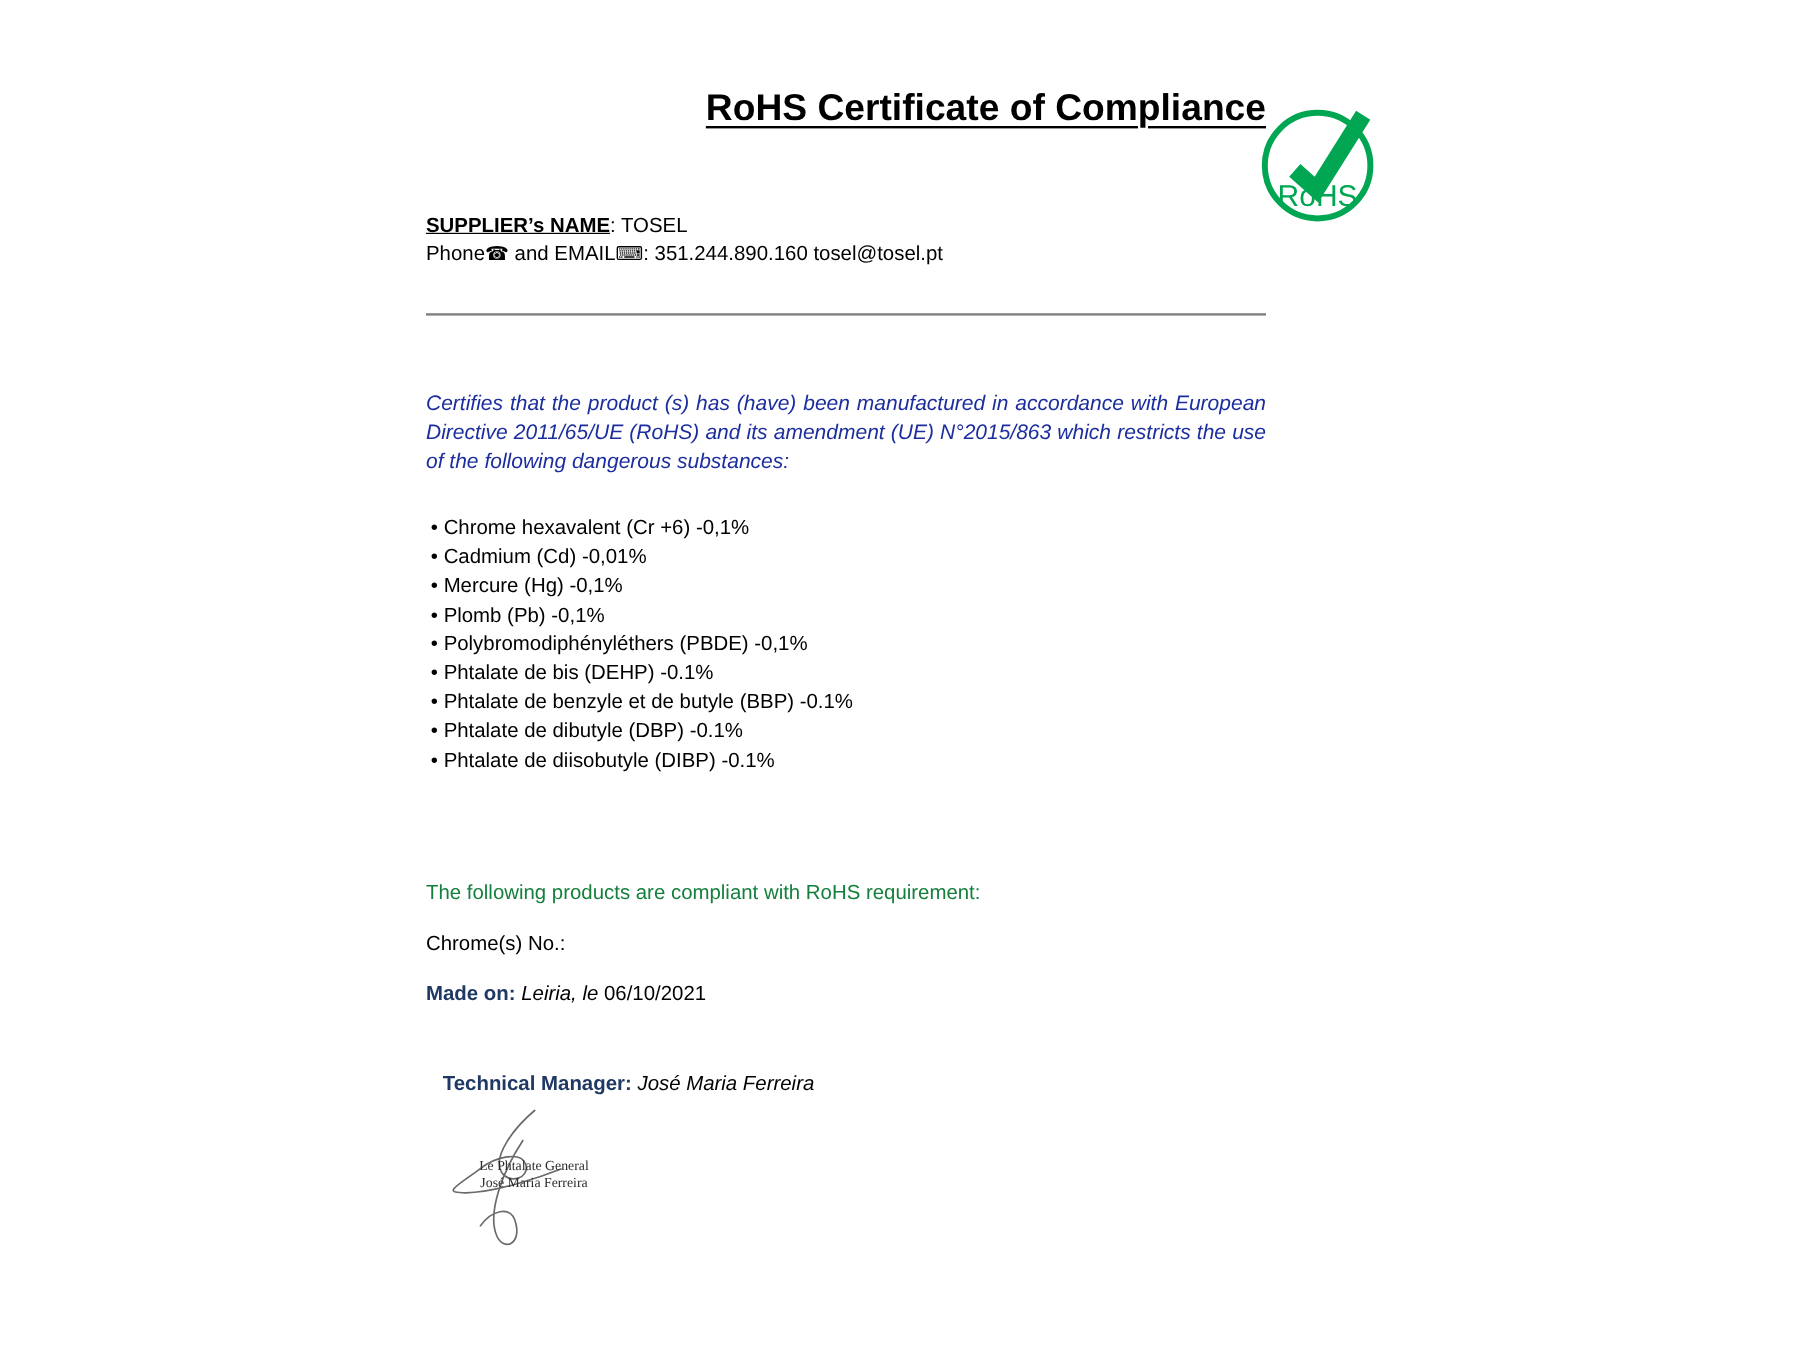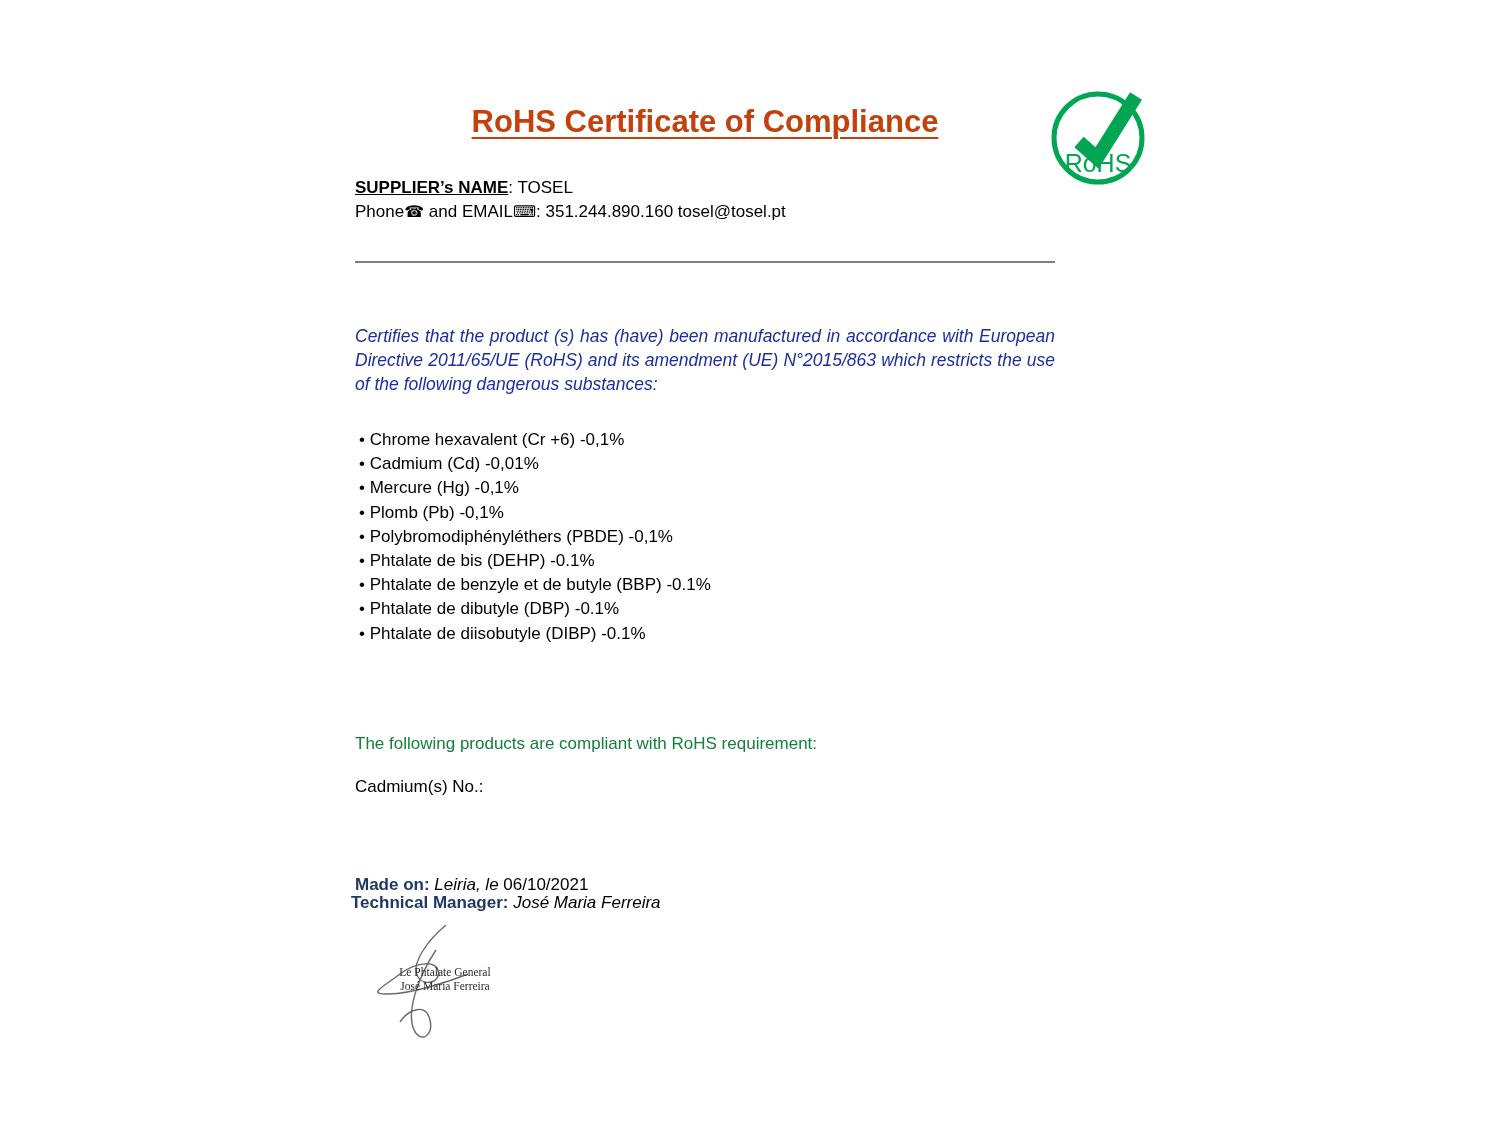--- a/index.html
+++ b/index.html
@@ -8,27 +8,27 @@
     width: 1500px;
     height: 1125px;
     background: #ffffff;
     font-family: "Liberation Sans", sans-serif;
     color: #000000;
     overflow: hidden;
   }
   .title {
     position: absolute;
     left: 355px;
-    top: 104px;
+    top: 72px;
     width: 700px;
     margin: 0;
-    text-align: center;
+    text-align: right;
     font-size: 31px;
     font-weight: bold;
-    color: #c2410c;
+    color: #000000;
     text-decoration: underline;
     text-underline-offset: 5px;
     text-decoration-thickness: 2px;
   }
   .logo {
     position: absolute;
     left: 1050px;
     top: 82px;
     width: 100px;
     height: 108px;
@@ -82,22 +82,22 @@
     font-size: 17px;
     color: #15803d;
   }
   .article-line {
     position: absolute;
     left: 355px;
     top: 777px;
     font-size: 17px;
     color: #000000;
   }
-  .made-on { position: absolute; left: 355px; top: 875px; font-size: 17px; }
-  .tech-manager { position: absolute; left: 351px; top: 893px; font-size: 17px; }
+  .made-on { position: absolute; left: 355px; top: 818px; font-size: 17px; }
+  .tech-manager { position: absolute; left: 369px; top: 893px; font-size: 17px; }
   .navy-label { font-weight: bold; color: #1f3864; }
   .italic-value { font-style: italic; color: #000; }
   .stamp-text {
     position: absolute;
     left: 370px;
     top: 966px;
     width: 150px;
     text-align: center;
     font-family: "Liberation Serif", serif;
     font-size: 11.5px;
@@ -147,21 +147,21 @@
     <li>Plomb (Pb) -0,1%</li>
     <li>Polybromodiphényléthers (PBDE) -0,1%</li>
     <li>Phtalate de bis (DEHP) -0.1%</li>
     <li>Phtalate de benzyle et de butyle (BBP) -0.1%</li>
     <li>Phtalate de dibutyle (DBP) -0.1%</li>
     <li>Phtalate de diisobutyle (DIBP) -0.1%</li>
   </ul>
 
   <div class="compliance">The following products are compliant with RoHS requirement:</div>
 
-  <div class="article-line">Cadmium(s) No.:</div>
+  <div class="article-line">Chrome(s) No.:</div>
 
   <div class="made-on">
     <span class="navy-label">Made on:</span>
     <span class="italic-value">Leiria, le </span><span>06/10/2021</span>
   </div>
 
   <div class="tech-manager">
     <span class="navy-label">Technical Manager:</span>
     <span class="italic-value">José Maria Ferreira</span>
   </div>

